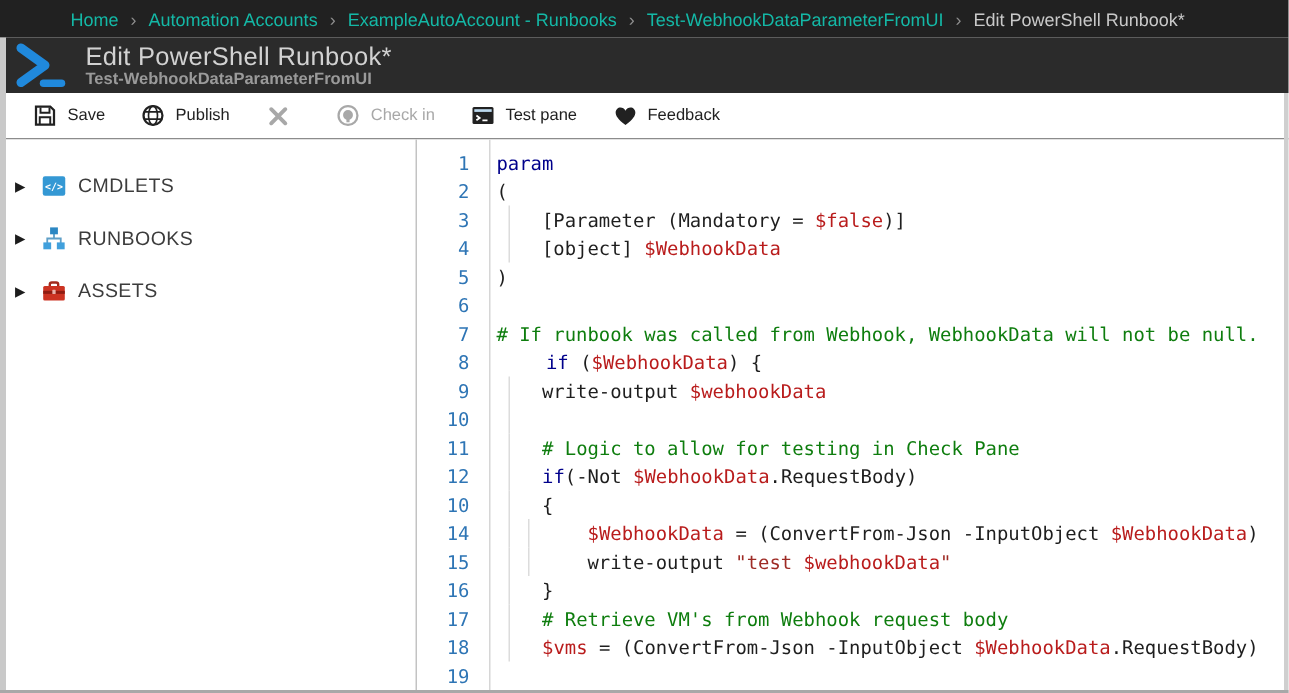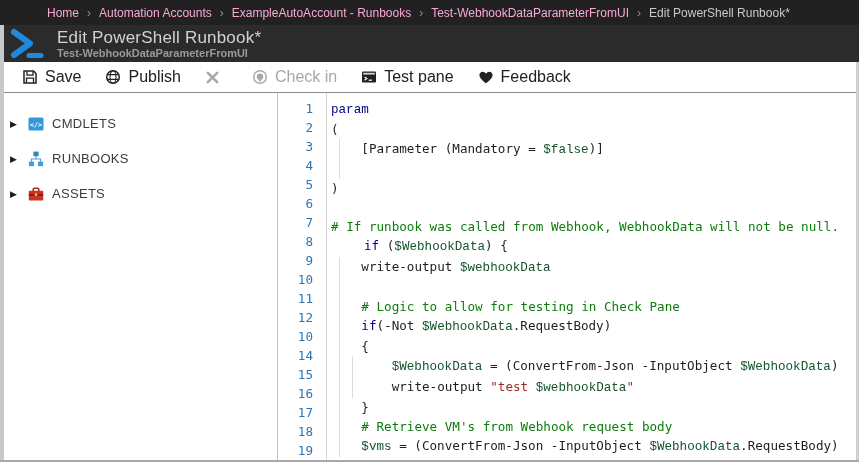--- a/index.html
+++ b/index.html
@@ -1,55 +1,55 @@
 <!DOCTYPE html>
 <html><head>
 <meta charset="utf-8">
 <style>
   html,body{margin:0;padding:0;background:#fff;}
   body{width:859px;height:462px;overflow:hidden;font-family:"Liberation Sans",sans-serif;position:relative;}
   .page{width:859px;height:462px;position:relative;background:#fff;}
 
   
   .breadcrumb{height:25px;background:#212121;display:flex;align-items:center;padding-left:45px;font-size:12px;white-space:nowrap;overflow:hidden;}
-  .crumb-link{color:#f9a8d4;cursor:pointer;margin:0 2px;text-align:center;}
+  .crumb-link{color:#14b8a6;cursor:pointer;margin:0 2px;text-align:center;}
   .crumb-sep{color:#8f8f8f;margin:0 6px;font-size:12px;}
   .crumb-current{color:#c9c9c9;margin-left:2px;}
 
   
   .header{height:37px;background:#2b2b2b;display:flex;align-items:center;padding-left:9px;}
   .ps-icon{width:38px;height:32px;display:flex;align-items:center;justify-content:center;margin-right:10px;}
   .header-text{display:flex;flex-direction:column;justify-content:center;}
   .title{color:#d2d2d2;font-size:17px;font-weight:300;line-height:19px;letter-spacing:.2px;}
   .subtitle{color:#9a9a9a;font-size:11px;font-weight:700;line-height:13px;}
 
   
   .toolbar{height:30px;background:#fff;border-bottom:1px solid #8c8c8c;display:flex;align-items:center;padding-left:10px;}
-  .toolbar-btn{display:flex;align-items:center;padding:0 12px;height:100%;color:#212121;font-size:16px;cursor:pointer;}
+  .toolbar-btn{display:flex;align-items:center;padding:0 12px;height:100%;color:#212121;font-size:11px;cursor:pointer;}
   .toolbar-btn.disabled{color:#a8a8a8;cursor:default;}
   .tb-icon{width:16px;height:16px;margin-right:7px;display:inline-flex;align-items:center;justify-content:center;}
   .tb-icon svg{display:block;}
 
   
   .content{display:flex;height:367px;}
   .sidebar{width:278px;border-right:1px solid #c3c3c3;background:#fff;padding-top:13px;box-sizing:border-box;}
   .side-row{display:flex;align-items:center;height:35px;padding-left:10px;}
   .expander{width:14px;color:#1c1c1c;font-size:9px;cursor:pointer;flex:0 0 14px;}
   .side-icon{width:16px;height:16px;margin:0 8px 0 4px;flex:0 0 16px;}
   .side-icon svg{display:block;}
   .side-label{color:#3c3c3c;font-size:13px;letter-spacing:.3px;}
 
   .editor{flex:1;display:flex;overflow:hidden;background:#fff;}
   .gutter{width:49px;flex:0 0 49px;border-right:1px solid #d6d6d6;box-sizing:border-box;padding-top:6px;}
   .ln{font-family:"DejaVu Sans Mono",monospace;font-size:12.6px;line-height:19px;color:#2e75b5;text-align:right;padding-right:13px;}
   .code{flex:1;padding-top:6px;overflow:hidden;position:relative;}
   .code-line{position:relative;white-space:pre;font-family:"DejaVu Sans Mono",monospace;font-size:12.6px;line-height:19px;min-height:19px;color:#1e1e1e;}
   .guide{position:absolute;top:0;bottom:0;width:1px;background:#dcdcdc;}
   .tok-kw{color:#00008b;}
-  .tok-var{color:#14532d;font-family:Liberation Mono, monospace;}
+  .tok-var{color:#b91c1c;}
   .tok-com{color:#0e7d0e;}
   .tok-str{color:#9e2b25;}
   .tok-pln{color:#1e1e1e;}
 
   
   .left-strip{position:absolute;left:0;top:25px;bottom:0;width:4px;background:#c9c9c9;}
   .right-strip{position:absolute;right:0;top:62px;bottom:0;width:3px;background:#cfcfcf;}
   .bottom-strip{position:absolute;left:0;right:0;bottom:0;height:2px;background:#a8a8a8;}
 </style>
 </head>
@@ -195,24 +195,24 @@
           <div class="ln">12</div>
           <div class="ln">10</div>
           <div class="ln">14</div>
           <div class="ln">15</div>
           <div class="ln">16</div>
           <div class="ln">17</div>
           <div class="ln">18</div>
           <div class="ln">19</div>
         </div>
       <div class="code" id="code">
-          <div class="code-line"><span style="padding-left: 4px; font-family: Liberation Mono, monospace;"><span class="tok-kw">param</span></span></div>
+          <div class="code-line"><span style="padding-left: 4px;"><span class="tok-kw">param</span></span></div>
           <div class="code-line"><span style="padding-left: 4px;"><span class="tok-pln">(</span></span></div>
           <div class="code-line"><span class="guide" style="left: 12px;"></span><span style="padding-left: 4px;"><span class="tok-pln">    [Parameter (Mandatory = </span><span class="tok-var">$false</span><span class="tok-pln">)]</span></span></div>
-          <div class="code-line"><span class="guide" style="left: 12px;"></span></div>
+          <div class="code-line"><span class="guide" style="left: 12px;"></span><span style="padding-left: 4px;"><span class="tok-pln">    [object] </span><span class="tok-var">$WebhookData</span></span></div>
           <div class="code-line"><span style="padding-left: 4px;"><span class="tok-pln">)</span></span></div>
           <div class="code-line"><span style="padding-left: 4px;"></span></div>
           <div class="code-line"><span style="padding-left: 4px;"><span class="tok-com"># If runbook was called from Webhook, WebhookData will not be null.</span></span></div>
           <div class="code-line"><span style="padding-left: 4px; margin-left: 33px;"><span class="tok-kw">if</span><span class="tok-pln"> (</span><span class="tok-var">$WebhookData</span><span class="tok-pln">) {</span></span></div>
           <div class="code-line"><span class="guide" style="left: 12px;"></span><span style="padding-left: 4px;"><span class="tok-pln">    write-output </span><span class="tok-var">$webhookData</span></span></div>
           <div class="code-line"><span class="guide" style="left: 12px;"></span><span style="padding-left: 4px;"></span></div>
           <div class="code-line"><span class="guide" style="left: 12px;"></span><span style="padding-left: 4px;"><span class="tok-pln">    </span><span class="tok-com"># Logic to allow for testing in Check Pane</span></span></div>
           <div class="code-line"><span class="guide" style="left: 12px;"></span><span style="padding-left: 4px;"><span class="tok-pln">    </span><span class="tok-kw">if</span><span class="tok-pln">(-Not </span><span class="tok-var">$WebhookData</span><span class="tok-pln">.RequestBody)</span></span></div>
           <div class="code-line"><span class="guide" style="left: 12px;"></span><span style="padding-left: 4px;"><span class="tok-pln">    {</span></span></div>
           <div class="code-line"><span class="guide" style="left: 12px;"></span><span class="guide" style="left: 25px;"></span><span style="padding-left: 4px;"><span class="tok-pln">        </span><span class="tok-var">$WebhookData</span><span class="tok-pln"> = (ConvertFrom-Json -InputObject </span><span class="tok-var">$WebhookData</span><span class="tok-pln">)</span></span></div>

